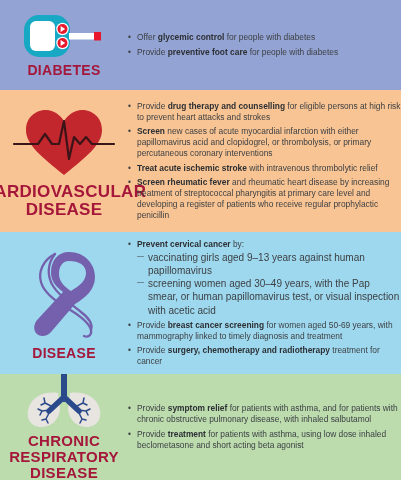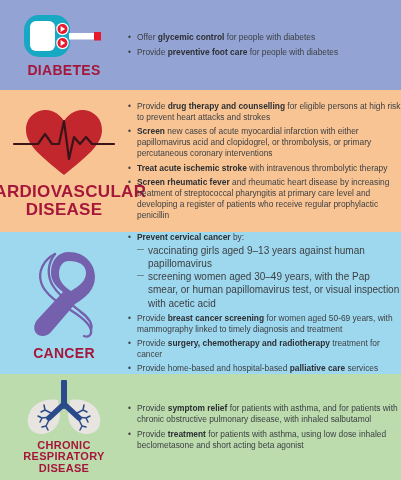--- a/index.html
+++ b/index.html
@@ -44,21 +44,21 @@
     color:#a5173a;
     font-weight:bold;
     text-align:center;
     letter-spacing:0.3px;
     line-height:1.05;
     margin-top:4px;
   }
   .title-diabetes{font-size:14px;}
   .title-cardio{font-size:17px;}
   .title-cancer{font-size:14px;}
-  .title-resp{font-size:11px;}
+  .title-resp{font-size:15px;}
 
   .content-col{
     flex:1;
     padding-right:0;
     box-sizing:border-box;
   }
   ul.bullets{
     list-style:none;
     margin:0;padding:0;
   }
@@ -136,47 +136,46 @@
           <path d="M52 72 C 30 54, 14 42, 14 27 C 14 14, 24 7, 34 7 C 42 7, 48 12, 52 18 C 56 12, 62 7, 70 7 C 80 7, 90 14, 90 27 C 90 42, 74 54, 52 72 Z" fill="#c1272d"></path>
           <path d="M2 41 L26 41 L33 31 L40 41 L47 41 L52 18 L57 56 L62 34 L68 41 L74 34 L80 41 L102 41" fill="none" stroke="#3b1418" stroke-width="2.2" stroke-linejoin="round" stroke-linecap="round"></path>
         </svg>
       </div>
       <div class="band-title title-cardio">CARDIOVASCULAR DISEASE</div>
     </div>
     <div class="content-col">
       <ul class="bullets">
           <li><span>Provide </span><b>drug therapy and counselling</b><span> for eligible persons at high risk to prevent heart attacks and strokes</span></li>
           <li><b>Screen</b><span> new cases of acute myocardial infarction with either papillomavirus acid and clopidogrel, or thrombolysis, or primary percutaneous coronary interventions</span></li>
-          <li><b>Treat acute ischemic stroke</b><span> with intravenous thrombolytic therapy</span></li>
+          <li><b>Treat acute ischemic stroke</b><span> with intravenous thrombolytic relief</span></li>
           <li><b>Screen rheumatic fever</b><span> and rheumatic heart disease by increasing treatment of streptococcal pharyngitis at primary care level and developing a register of patients who receive regular prophylactic penicillin</span></li>
         </ul>
     </div>
   </section>
 
   <section class="band band-cancer">
     <div class="icon-col">
       <div class="icon-art">
         <svg width="78" height="96" viewBox="0 0 78 96" aria-hidden="true">
           <path d="M44 6 C 60 6, 70 18, 70 31 C 70 44, 60 52, 50 58 L 26 86 C 22 91, 14 91, 11 87 C 8 83, 9 77, 13 73 L 38 46 C 30 40, 26 34, 26 27 C 26 14, 33 6, 44 6 Z
                    M44 15 C 37 15, 34 21, 34 28 C 34 36, 40 41, 46 45 C 54 40, 61 35, 61 27 C 61 19, 54 15, 44 15 Z" fill="#7460ad" fill-rule="evenodd"></path>
           <path d="M30 8 C 18 14, 13 26, 16 36 C 19 47, 30 55, 42 62 C 54 69, 64 76, 66 84 C 67 89, 63 92, 59 90" fill="none" stroke="#7460ad" stroke-width="2.3" stroke-linecap="round"></path>
           <path d="M30 8 C 22 18, 22 30, 28 40 C 34 50, 46 58, 56 66 C 64 72, 68 78, 66 84" fill="none" stroke="#7460ad" stroke-width="2.3" stroke-linecap="round"></path>
         </svg>
       </div>
-      <div class="band-title title-cancer">CANCER</div>
+      <div class="band-title title-cancer">DISEASE</div>
     </div>
     <div class="content-col">
       <ul class="bullets">
           <li><b>Prevent cervical cancer</b><span> by:</span><ul class="subs">
               <li>vaccinating girls aged 9–13 years against human papillomavirus</li>
               <li>screening women aged 30–49 years, with the Pap smear, or human papillomavirus test, or visual inspection with acetic acid</li>
             </ul></li>
           <li><span>Provide </span><b>breast cancer screening</b><span> for women aged 50-69 years, with mammography linked to timely diagnosis and treatment</span></li>
           <li><span>Provide </span><b>surgery, chemotherapy and radiotherapy</b><span> treatment for cancer</span></li>
-          <li><span>Provide home-based and hospital-based </span><b>palliative care</b><span> services</span></li>
         </ul>
     </div>
   </section>
 
   <section class="band band-resp">
     <div class="icon-col">
       <div class="icon-art">
         <svg width="86" height="56" viewBox="0 0 86 56" aria-hidden="true">
           <path d="M37 20 C 26 18, 12 22, 8 34 C 4 45, 10 54, 20 54 C 30 54, 38 47, 39 36 Z" fill="#e8e4e0"></path>
           <path d="M49 20 C 60 18, 74 22, 78 34 C 82 45, 76 54, 66 54 C 56 54, 48 47, 47 36 Z" fill="#e8e4e0"></path>

